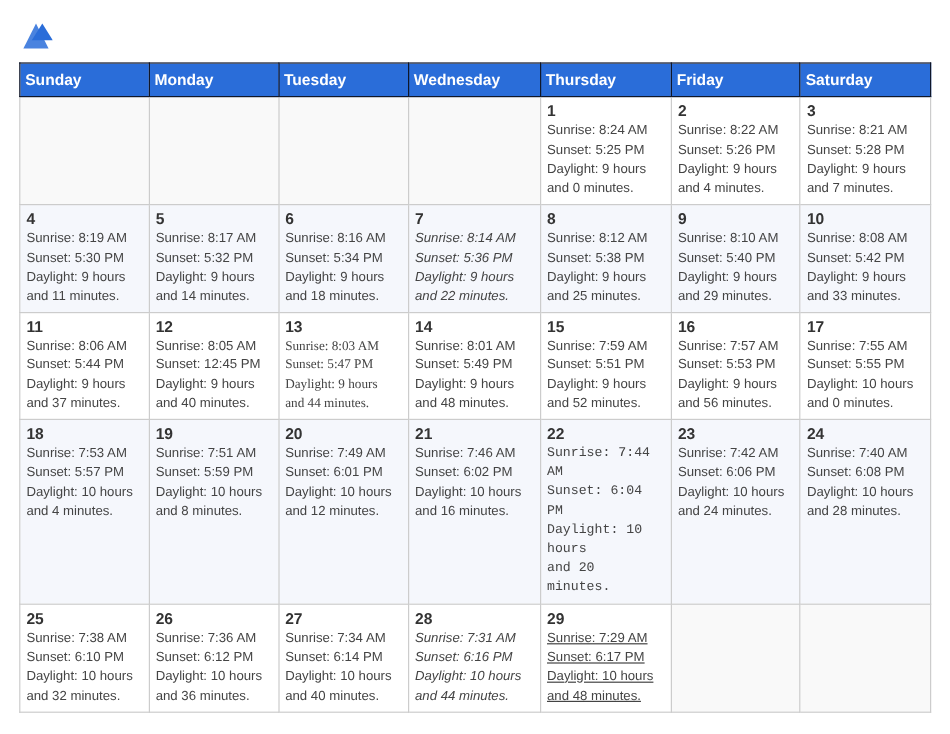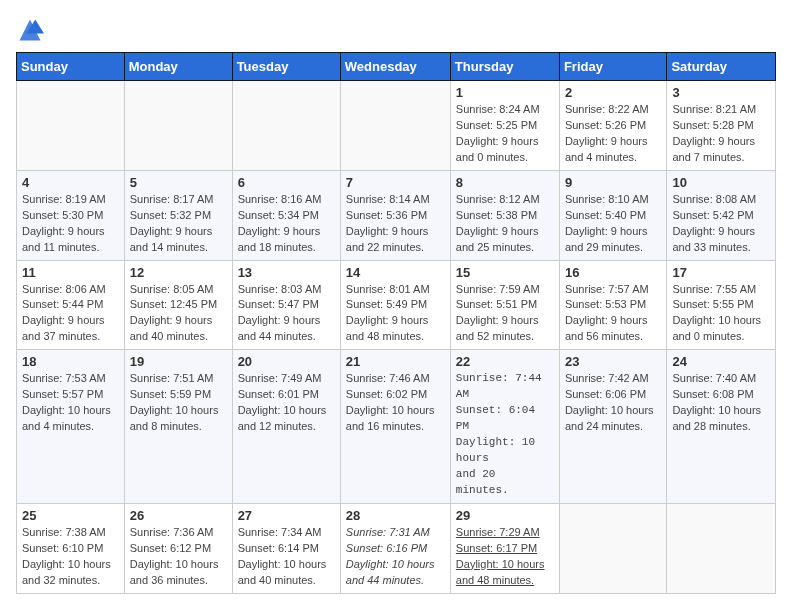--- a/index.html
+++ b/index.html
@@ -166,21 +166,21 @@
         </td>
         <td>
           <span class="day-number">6</span>
           <div class="day-info" style="white-space: pre-line;">Sunrise: 8:16 AM
 Sunset: 5:34 PM
 Daylight: 9 hours
 and 18 minutes.</div>
         </td>
         <td>
           <span class="day-number">7</span>
-          <div class="day-info" style="white-space: pre-line;">Sunrise: 8:14 AM
+          <div class="day-info" style="white-space: pre-line; font-style: italic;">Sunrise: 8:14 AM
 Sunset: 5:36 PM
 Daylight: 9 hours
 and 22 minutes.</div>
         </td>
         <td>
           <span class="day-number">8</span>
           <div class="day-info" style="white-space: pre-line;">Sunrise: 8:12 AM
 Sunset: 5:38 PM
 Daylight: 9 hours
 and 25 minutes.</div>
@@ -210,21 +210,21 @@
         </td>
         <td>
           <span class="day-number">12</span>
           <div class="day-info" style="white-space: pre-line;">Sunrise: 8:05 AM
 Sunset: 12:45 PM
 Daylight: 9 hours
 and 40 minutes.</div>
         </td>
         <td>
           <span class="day-number">13</span>
-          <div class="day-info" style="white-space: pre-line;">Sunrise: 8:03 AM
+          <div class="day-info" style="white-space: pre-line; font-family: Liberation Serif, serif;">Sunrise: 8:03 AM
 Sunset: 5:47 PM
 Daylight: 9 hours
 and 44 minutes.</div>
         </td>
         <td>
           <span class="day-number">14</span>
           <div class="day-info" style="white-space: pre-line;">Sunrise: 8:01 AM
 Sunset: 5:49 PM
 Daylight: 9 hours
 and 48 minutes.</div>

